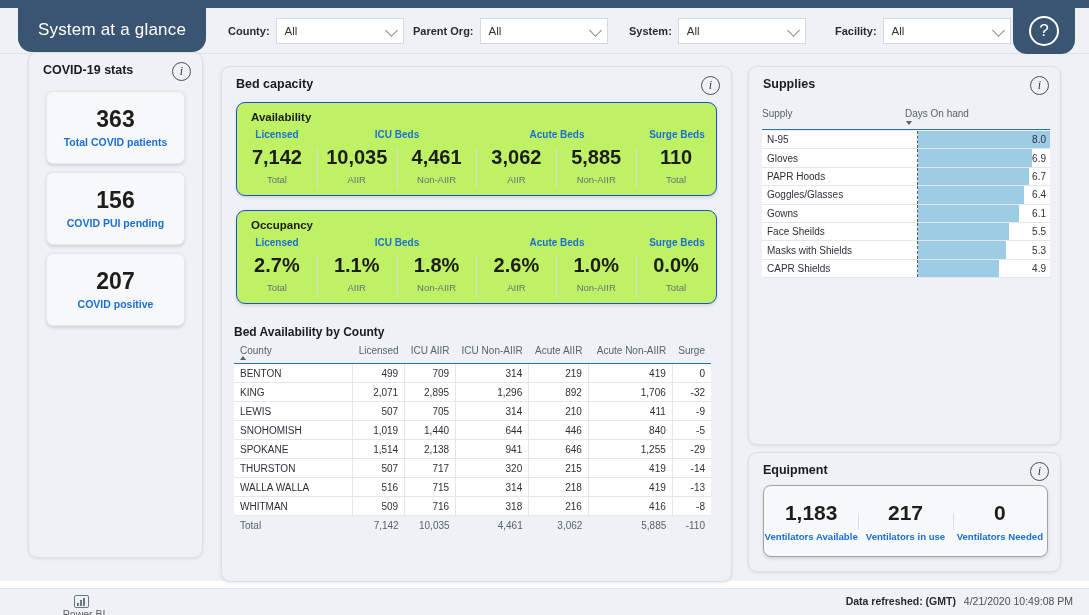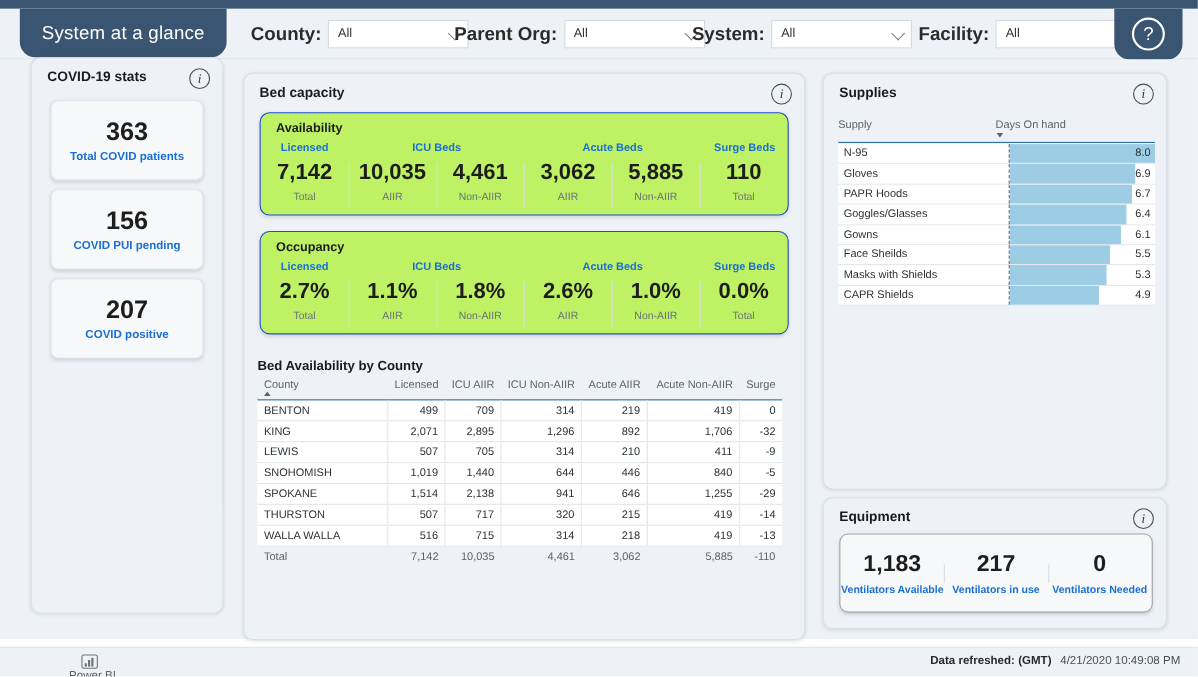--- a/index.html
+++ b/index.html
@@ -50,21 +50,21 @@
     border: 2px solid #ffffff; color: #ffffff;
     display: flex; align-items: center; justify-content: center;
     font-size: 17px; font-weight: 500;
   }
 
   .filter {
     position: absolute; top: 18px; height: 26px;
     display: flex; align-items: center;
   }
   .filter .flabel {
-    font-size: 17px; font-weight: bold; color: #2b2b2b;
+    font-size: 11px; font-weight: bold; color: #2b2b2b;
     margin-right: 6px; white-space: nowrap;
   }
   .filter .fbox {
     position: relative;
     background: #ffffff;
     border: 1px solid #d3d8de;
     height: 26px; width: 128px;
     display: flex; align-items: center;
     padding-left: 8px;
     font-size: 11.5px; color: #333;
@@ -508,20 +508,29 @@
           </tr>
         <tr>
             <td class="first">WALLA WALLA</td>
             <td class="vsep">516</td>
             <td class="vsep">715</td>
             <td class="vsep">314</td>
             <td class="vsep">218</td>
             <td class="vsep">419</td>
             <td class="vsep">-13</td>
           </tr>
+        <tr>
+            <td class="first">WHITMAN</td>
+            <td class="vsep">509</td>
+            <td class="vsep">716</td>
+            <td class="vsep">318</td>
+            <td class="vsep">216</td>
+            <td class="vsep">416</td>
+            <td class="vsep">-8</td>
+          </tr>
         <tr class="total">
             <td class="first">Total</td>
             <td>7,142</td>
             <td>10,035</td>
             <td>4,461</td>
             <td>3,062</td>
             <td>5,885</td>
             <td>-110</td>
           </tr>
       </tbody>

